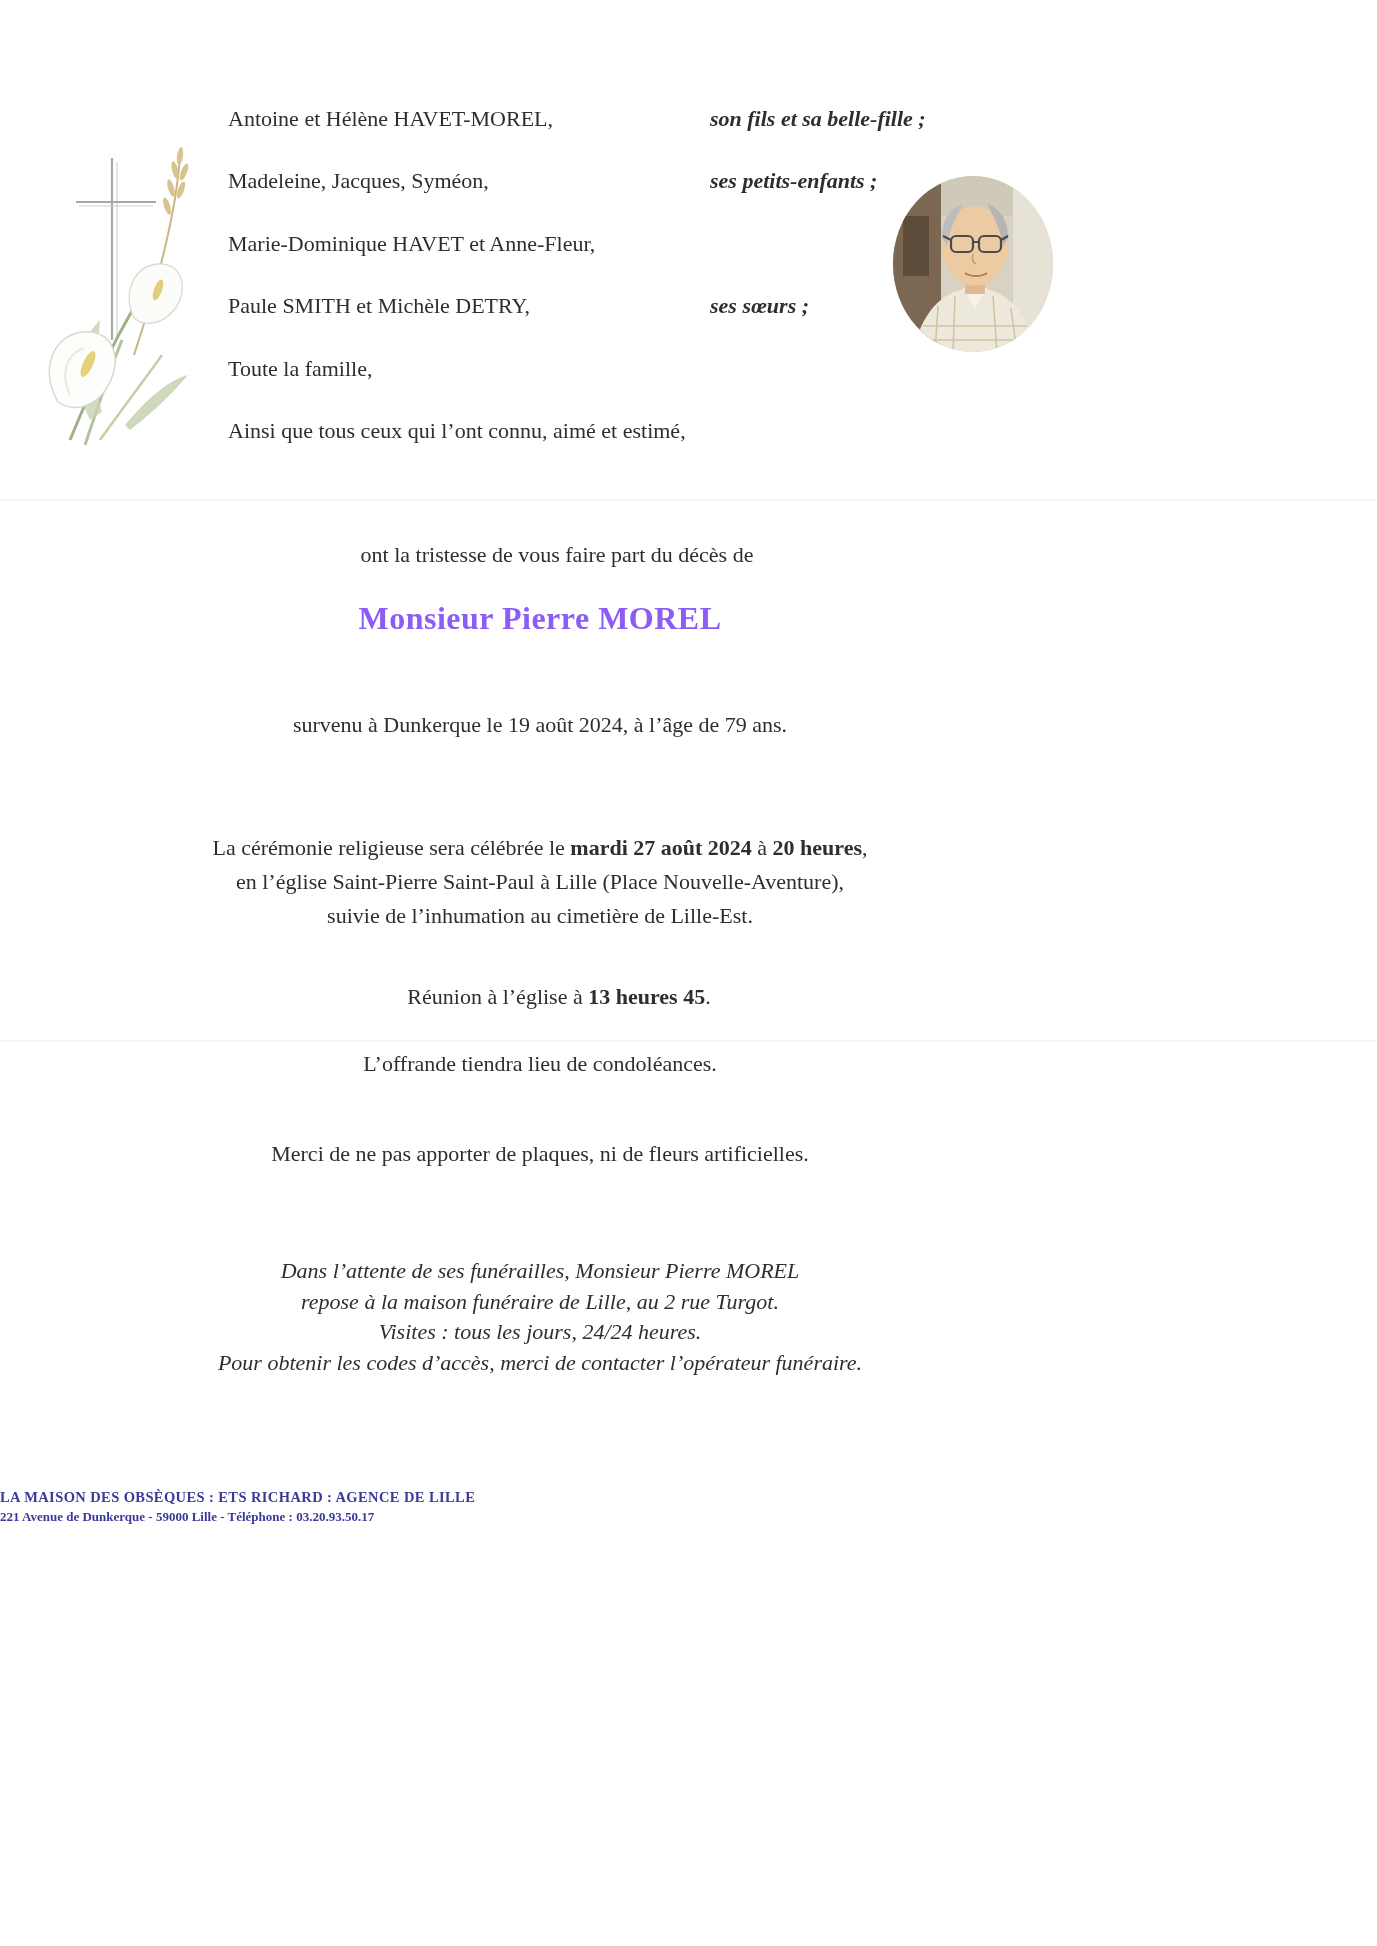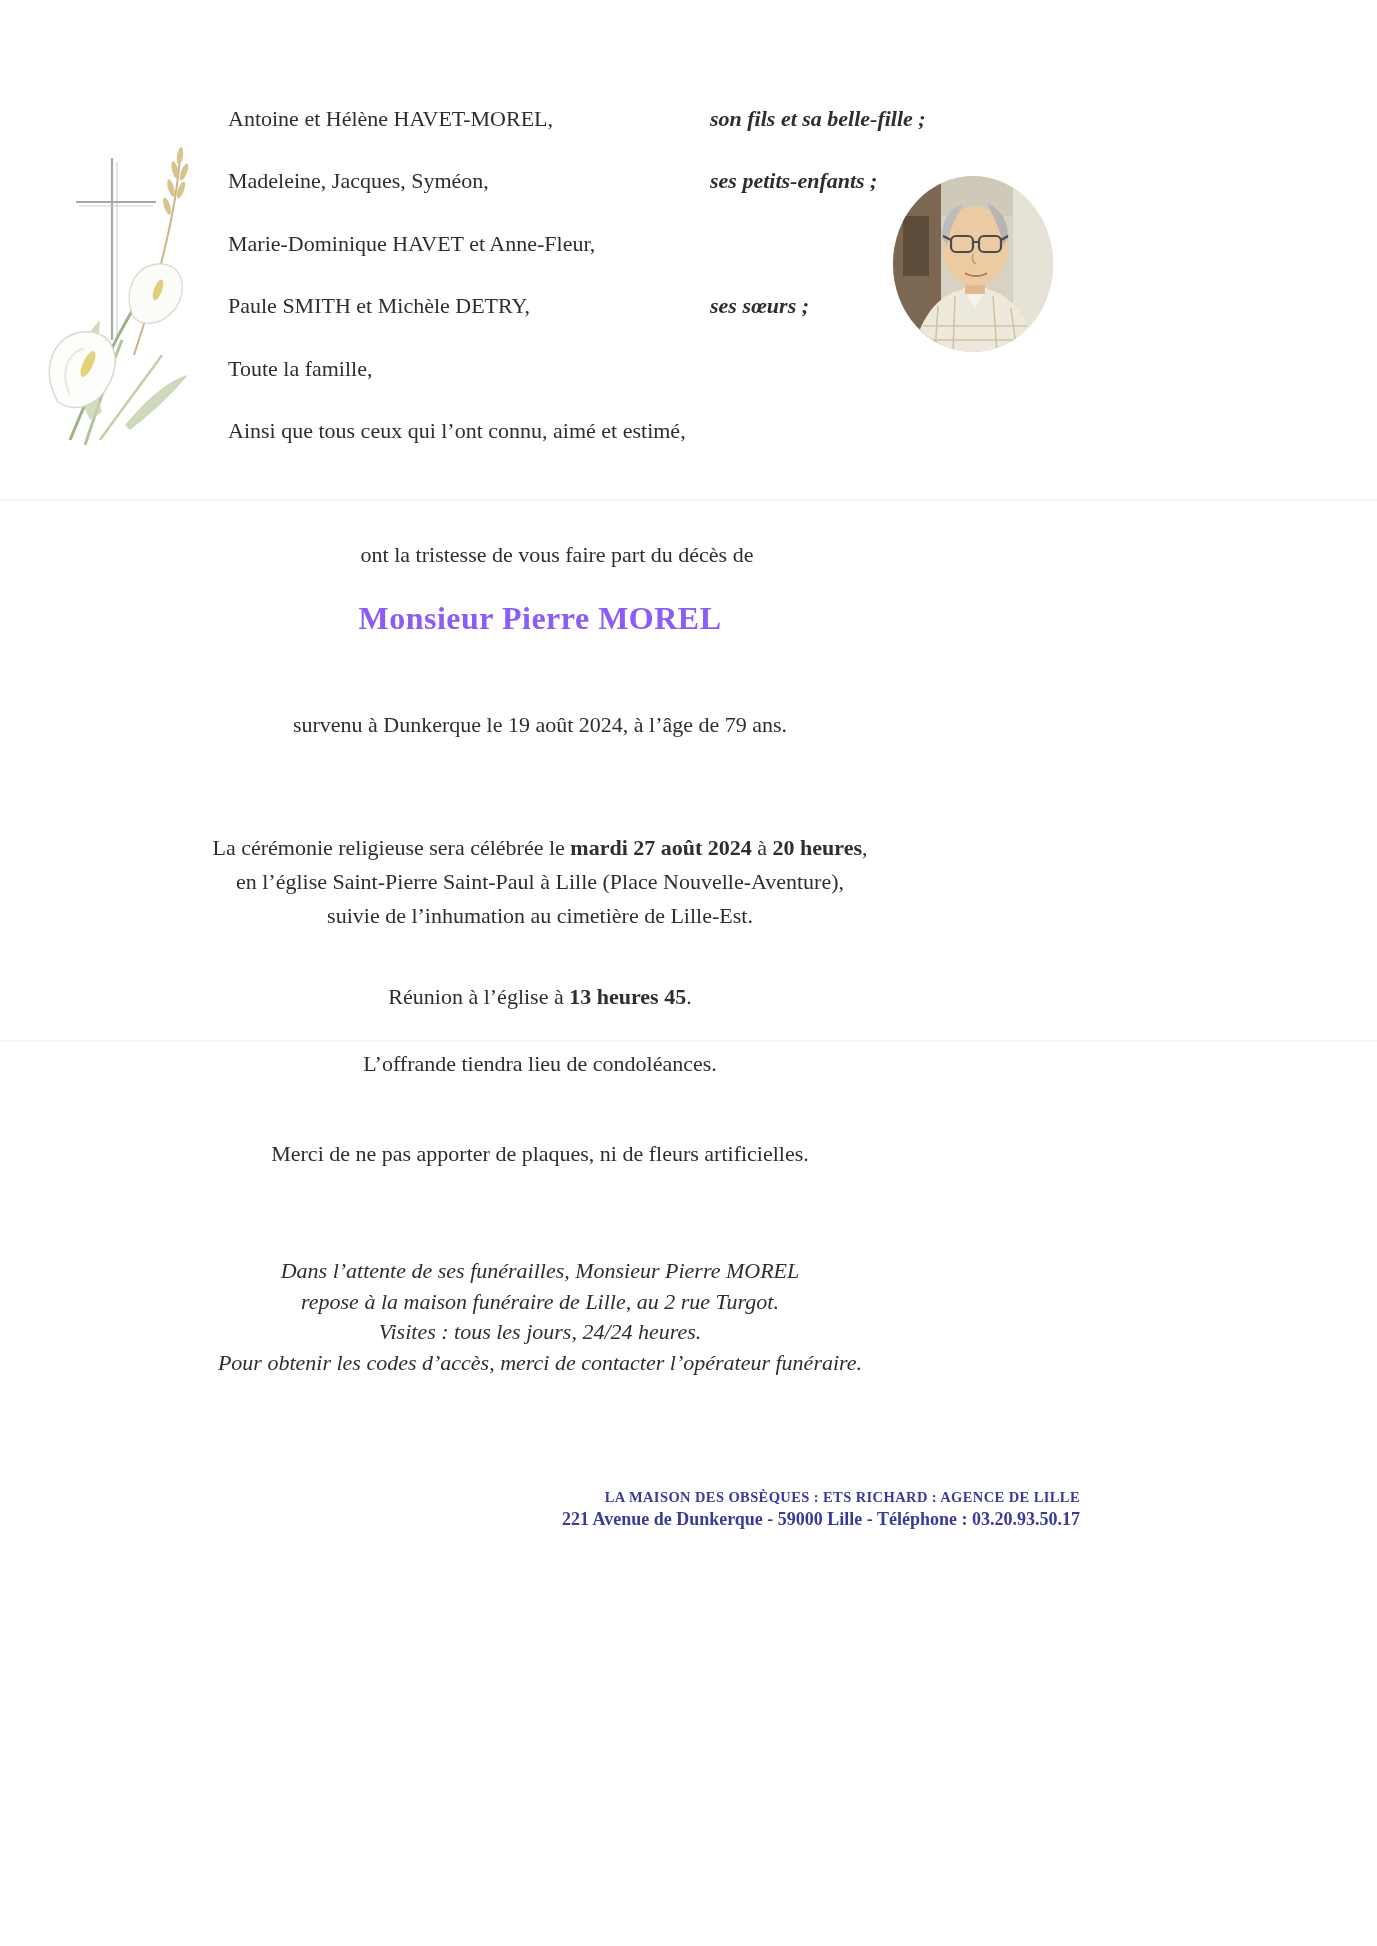--- a/index.html
+++ b/index.html
@@ -34,31 +34,31 @@
   .family-row { position:relative; height:62.4px; font-size:22px; }
   .family-left { position:absolute; left:0; top:0; white-space:nowrap; }
   .family-right { position:absolute; left:482px; top:0; font-style:italic; font-weight:600; white-space:nowrap; }
 
   
   .center { position:absolute; left:0; width:1080px; text-align:center; }
   .intro      { top:542px;  font-size:22px;padding-left:17px; }
   .title      { top:600px;  font-size:32px; font-weight:bold; color:#8b5cf6; letter-spacing:0.5px; }
   .death-line { top:712px;  font-size:22px; }
   .ceremony   { top:831px;  font-size:22px; line-height:34px; }
-  .reunion    { top:984px;  font-size:22px; }
+  .reunion    { top:984px;  font-size:22px;padding-left:19px; }
   .offering   { top:1051px; font-size:22px; }
   .plaques    { top:1141px; font-size:22px; }
   .vigil      { top:1256px; font-size:22px; line-height:30.5px; font-style:italic; }
 
   .ceremony b, .reunion b { font-weight:bold; }
 
   
-  .footer { position:absolute; left:0; top:1489px; width:1080px; text-align:right; color:#3a3a99; }
+  .footer { position:absolute; left:0; top:1489px; width:1080px; text-align:left; color:#3a3a99; }
   .footer-line1 { font-size:14.5px; font-weight:bold; letter-spacing:0.4px; }
-  .footer-line2 { font-size:18px; font-weight:bold; margin-top:3px; }
+  .footer-line2 { font-size:13px; font-weight:bold; margin-top:3px; }
 </style>
 </head>
 <body>
 
 <div class="page">
 
   <div class="fold fold-1"></div>
   <div class="fold fold-2"></div>
 
   <div class="artwork">

